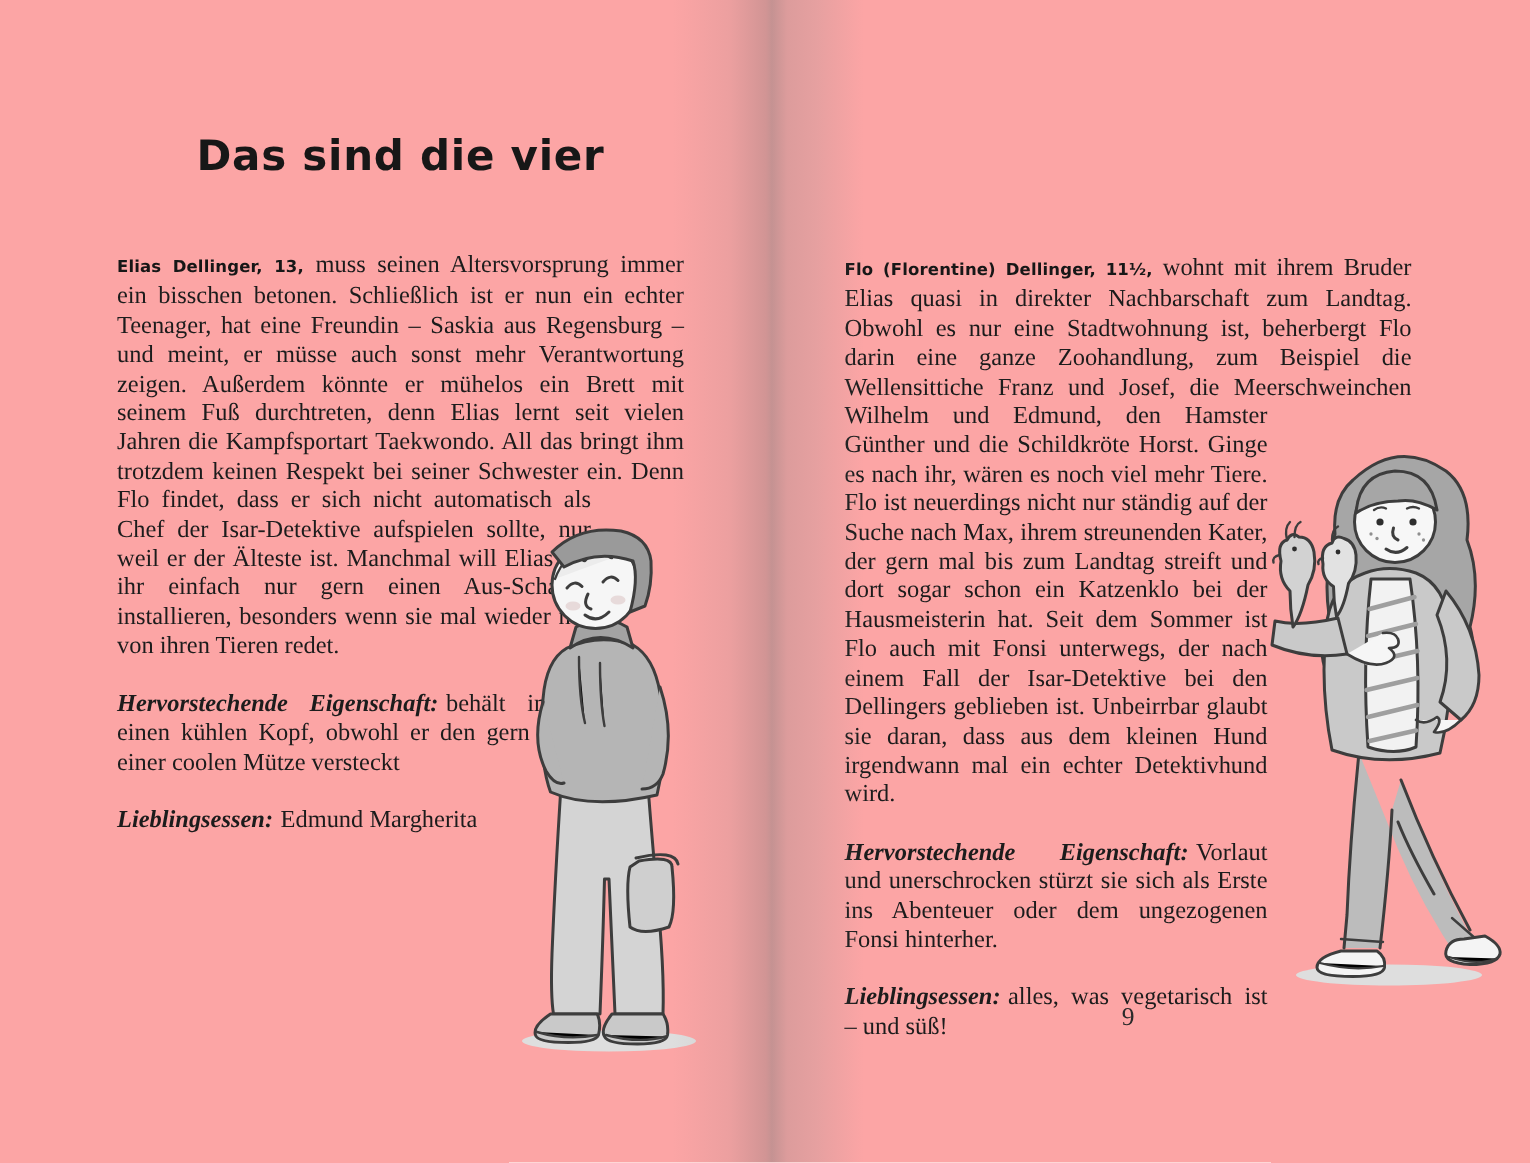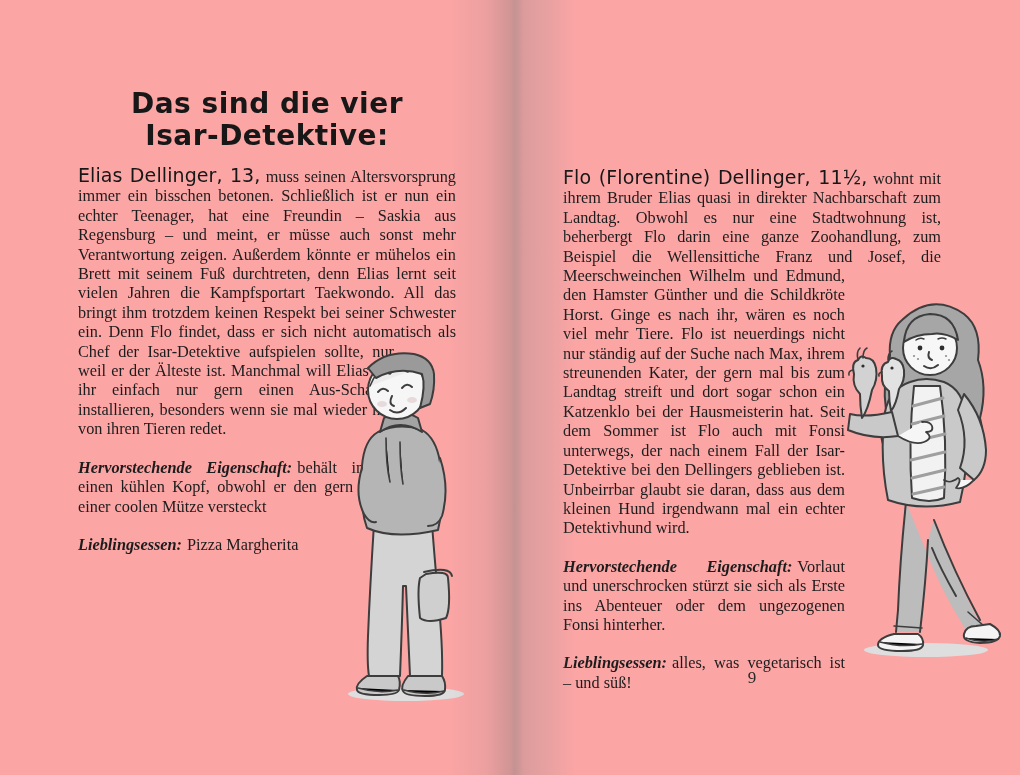--- a/index.html
+++ b/index.html
@@ -26,22 +26,22 @@
     font-family:"DejaVu Sans",sans-serif;font-weight:700;
     font-size:28px;line-height:32px;letter-spacing:0.5px;color:#171717;
   }
   .bodytext{
     position:absolute;left:0;width:378px;
     font-size:16.3px;line-height:19.4px;text-align:justify;
   }
   .bodytext-left{top:166px;}
   .bodytext-right{top:168px;}
   .lead{
-    font-family:"DejaVu Sans",sans-serif;font-weight:400;
-    font-size:19px;letter-spacing:0.1px;color:#171717;
+    font-family:"DejaVu Sans",sans-serif;font-weight:700;
+    font-size:11px;letter-spacing:0.1px;color:#171717;
   }
   .para{margin:0;}
   .para + .para{margin-top:19px;}
   .ital{font-style:italic;margin-right:5px;font-weight:bold;}
   .float-spacer{float:right;width:0;}
   .float-spacer-left{height:176px;}
   .float-spacer-right{height:117px;}
   .float-art{float:right;clear:right;}
   .float-art-left{width:62px;height:362px;}
   .float-art-right{width:96px;height:378px;}
@@ -54,29 +54,28 @@
   }
 </style>
 </head>
 <body>
 
 <div class="scan">
 
   <div class="page page-left">
     <div class="title">
       <div>Das sind die vier</div>
-      <div>Isar-Detektive:</div>
     </div>
 
     <div class="bodytext bodytext-left">
       <div class="float-spacer float-spacer-left"></div>
       <div class="float-art float-art-left"></div>
       <p class="para"><span class="lead">Elias Dellinger, 13,</span> <span>muss seinen Altersvorsprung immer ein bisschen betonen. Schließlich ist er nun ein echter Teenager, hat eine Freundin – Saskia aus Regensburg – und meint, er müsse auch sonst mehr Verantwortung zeigen. Außerdem könnte er mühelos ein Brett mit seinem Fuß durchtreten, denn Elias lernt seit vielen Jahren die Kampfsportart Taekwondo. All das bringt ihm trotzdem keinen Respekt bei seiner Schwester ein. Denn Flo findet, dass er sich nicht automatisch als Chef der Isar-Detektive aufspielen sollte, nur weil er der Älteste ist. Manchmal will Elias bei ihr einfach nur gern einen Aus-Schalter installieren, besonders wenn sie mal wieder nur von ihren Tieren redet.</span></p>
       <p class="para"><span class="ital">Hervorstechende Eigenschaft:</span><span>behält immer einen kühlen Kopf, obwohl er den gern unter einer coolen Mütze versteckt</span></p>
-      <p class="para"><span class="ital">Lieblingsessen:</span><span>Pizza Margherita</span></p>
+      <p class="para"><span class="ital">Lieblingsessen:</span><span>Edmund Margherita</span></p>
     </div>
   </div>
 
   <svg class="art art-boy" width="140" height="362" viewBox="0 0 140 362">
     <g stroke="#3d3d3d" stroke-width="2" stroke-linecap="round" stroke-linejoin="round">
 
       <ellipse cx="72" cy="348" rx="58" ry="7" fill="#dedede" stroke="none"></ellipse>
 
       <g>
         <path d="M40 178 Q36 240 34 290 Q33 318 35 330 L66 330 Q68 280 69 240 L72 240 Q74 285 76 330 L108 330 Q109 300 104 250 Q100 205 98 178 Z" fill="#d4d4d4"></path>

